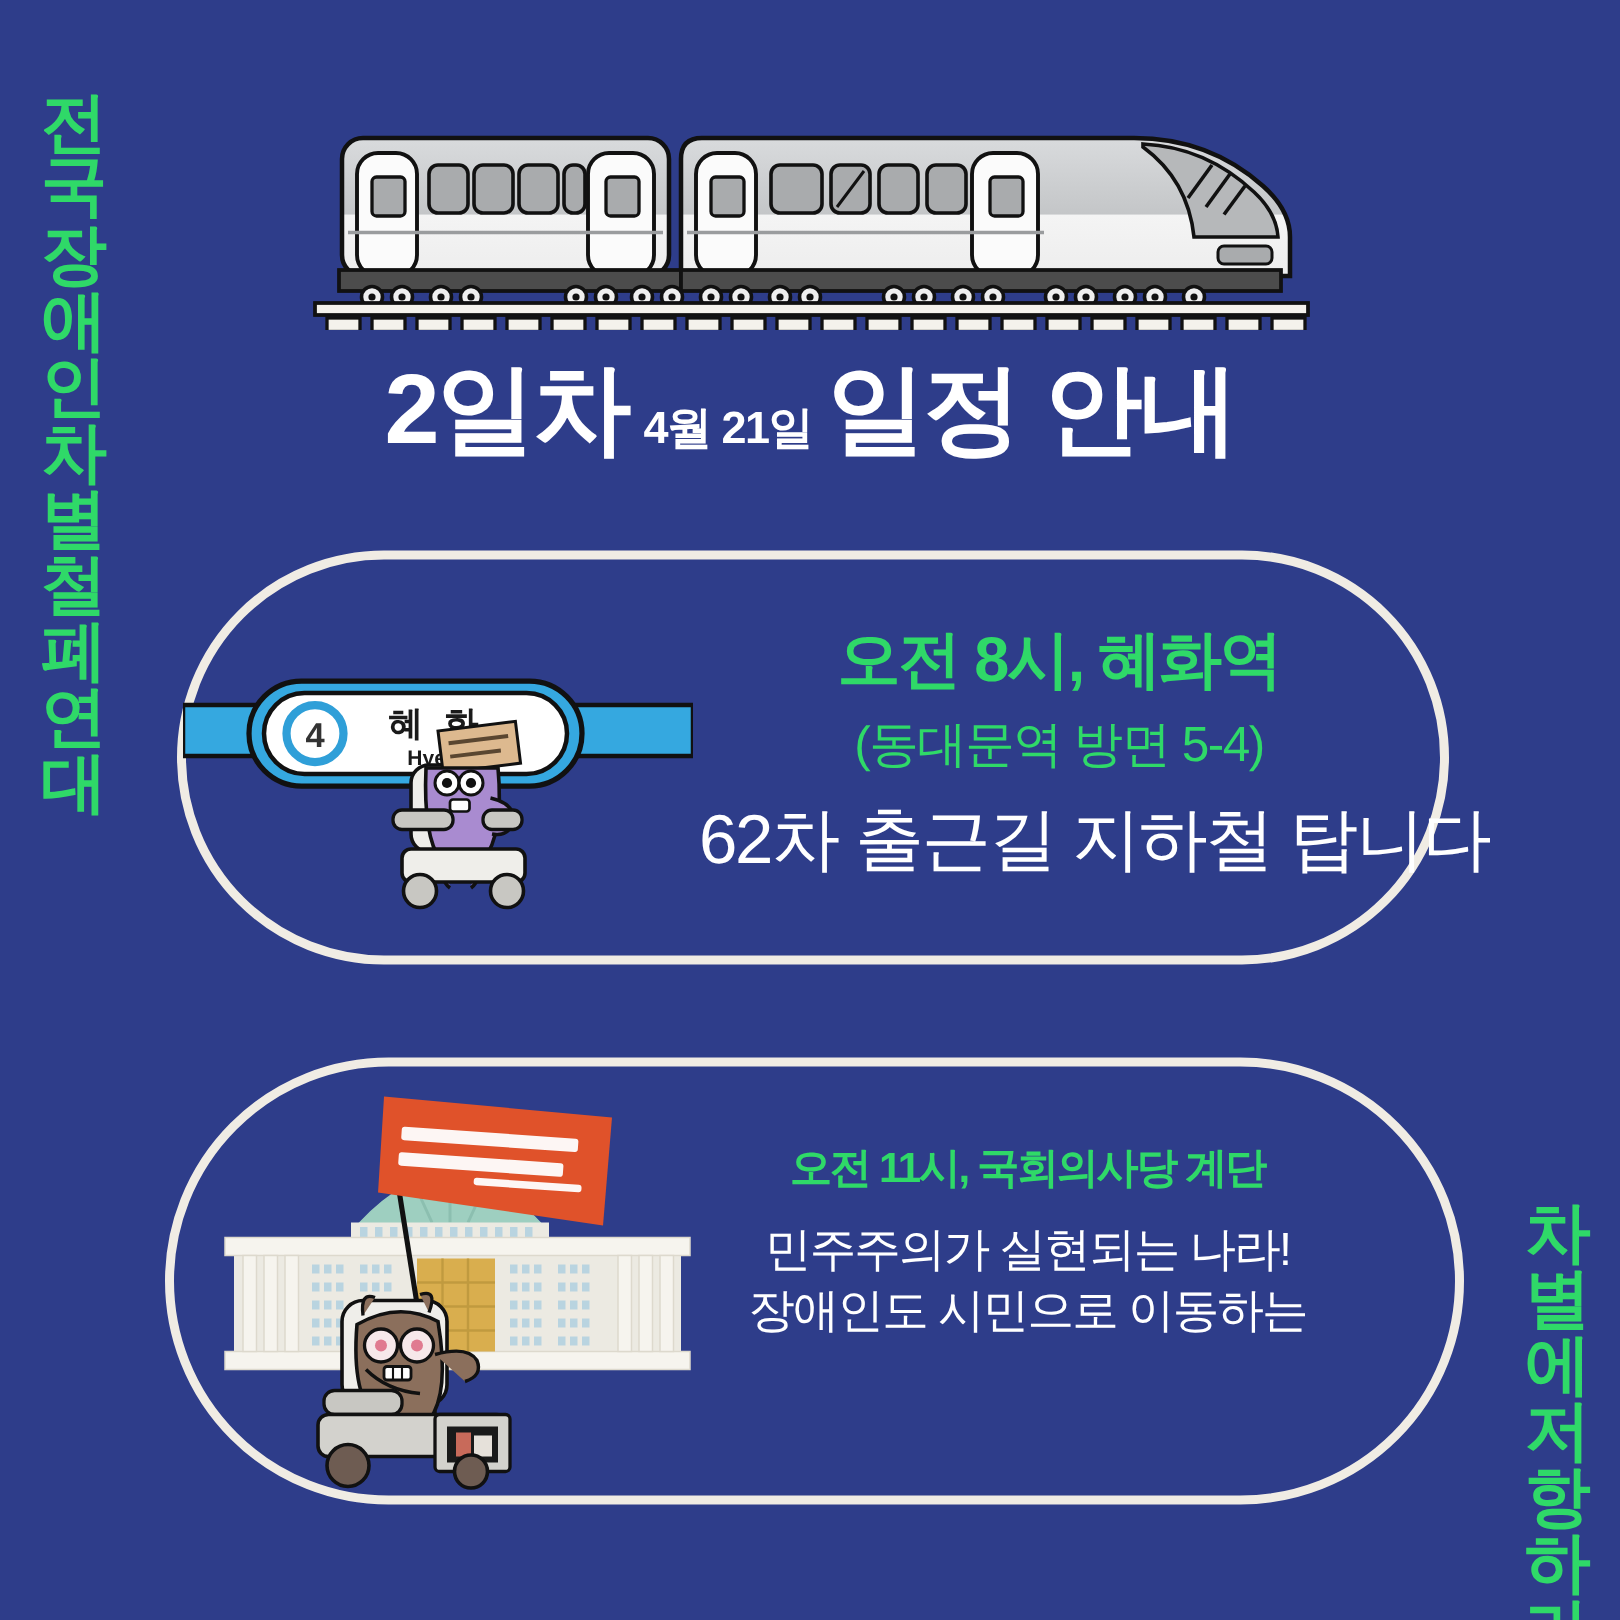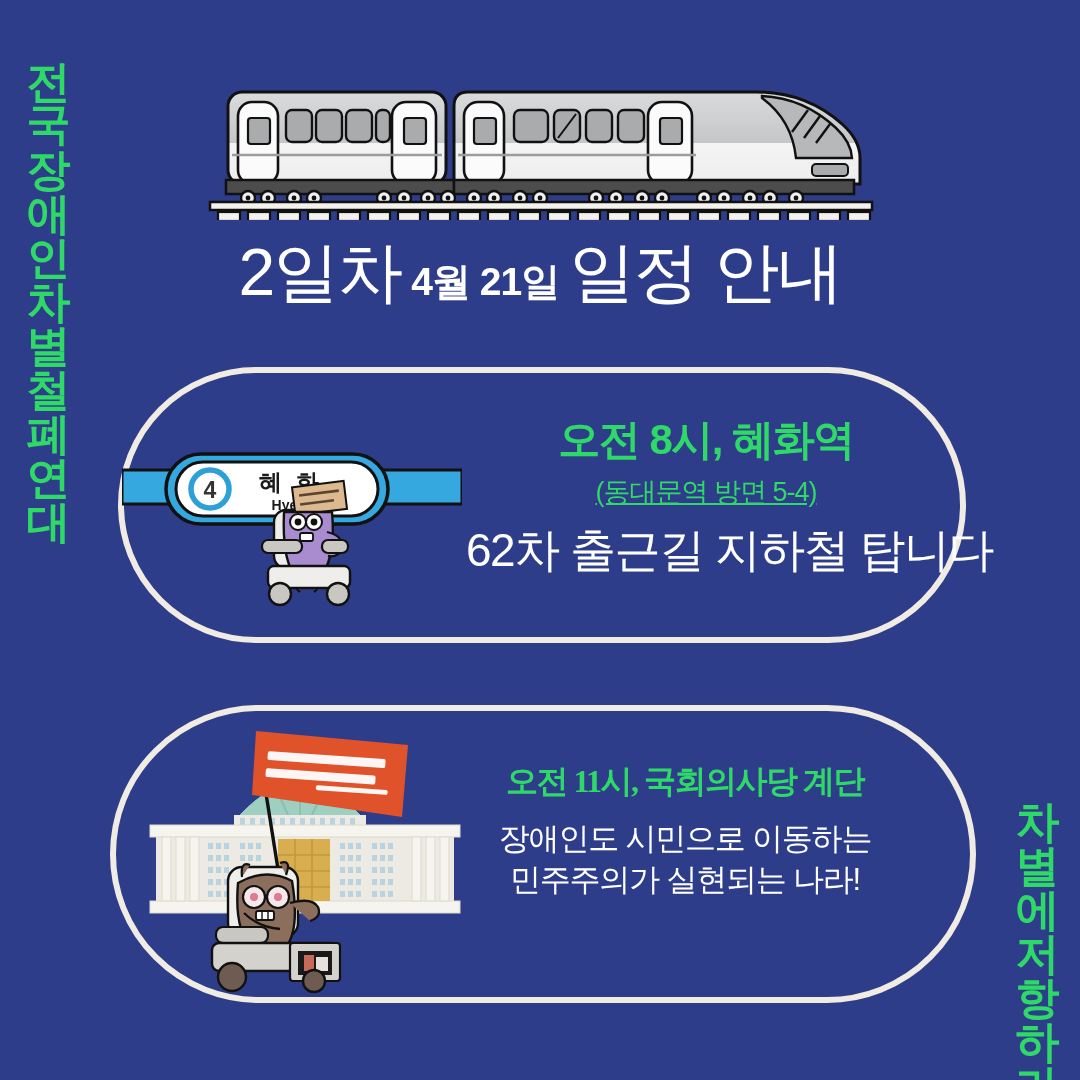--- a/index.html
+++ b/index.html
@@ -48,27 +48,27 @@
   #heading {
     position: absolute;
     left: 0;
     top: 228px;
     width: 1080px;
     text-align: center;
     white-space: nowrap;
   }
   #heading .big {
     font-size: 66px;
-    font-weight: 400;
+    font-weight: 700;
     color: #ffffff;
     letter-spacing: -2px;
     vertical-align: baseline;
   }
   #heading .small {
-    font-size: 39px;
+    font-size: 30px;
     font-weight: 800;
     color: #ffffff;
     letter-spacing: -1px;
     vertical-align: baseline;
     padding: 0 10px;
   }
 
   
   .card {
     position: absolute;
@@ -103,26 +103,26 @@
   .cbody {
     color: #ffffff;
     font-weight: 500;
     letter-spacing: -1.2px;
     line-height: 1.33;
   }
 
   
   #c1-text { left: 466px; top: 412px; width: 480px; }
   #c1-text .ctime { font-size: 42px; }
-  #c1-text .csub  { font-size: 27px; margin-top: 6px; text-decoration: underline; }
+  #c1-text .csub  { font-size: 33px; margin-top: 6px; }
   #c1-text .cmain { font-size: 46px; margin-top: 10px; }
 
   
   #c2-text { left: 430px; top: 760px; width: 510px; }
-  #c2-text .ctime { font-size: 32px; font-family: Liberation Serif, serif; }
+  #c2-text .ctime { font-size: 28px; }
   #c2-text .cbody { font-size: 31px; margin-top: 14px; }
 
   
   #station-art {
     position: absolute;
     left: 122px;
     top: 440px;
     width: 340px;
     height: 170px;
   }
@@ -497,18 +497,18 @@
 
         <circle cx="92" cy="262" r="14" fill="#6e5c52" stroke="#111" stroke-width="2.4"></circle>
         <circle cx="174" cy="266" r="11" fill="#6e5c52" stroke="#111" stroke-width="2.4"></circle>
       </g>
     </svg>
   </div>
 
   <div id="c2-text" class="card-text">
     <div class="ctime">오전 11시, 국회의사당 계단</div>
     <div class="cbody">
+      <div>민주주의가 실현되는 나라!</div>
       <div>장애인도 시민으로 이동하는</div>
-      <div>민주주의가 실현되는 나라!</div>
     </div>
   </div>
 
 </div>
 
 </body></html>

